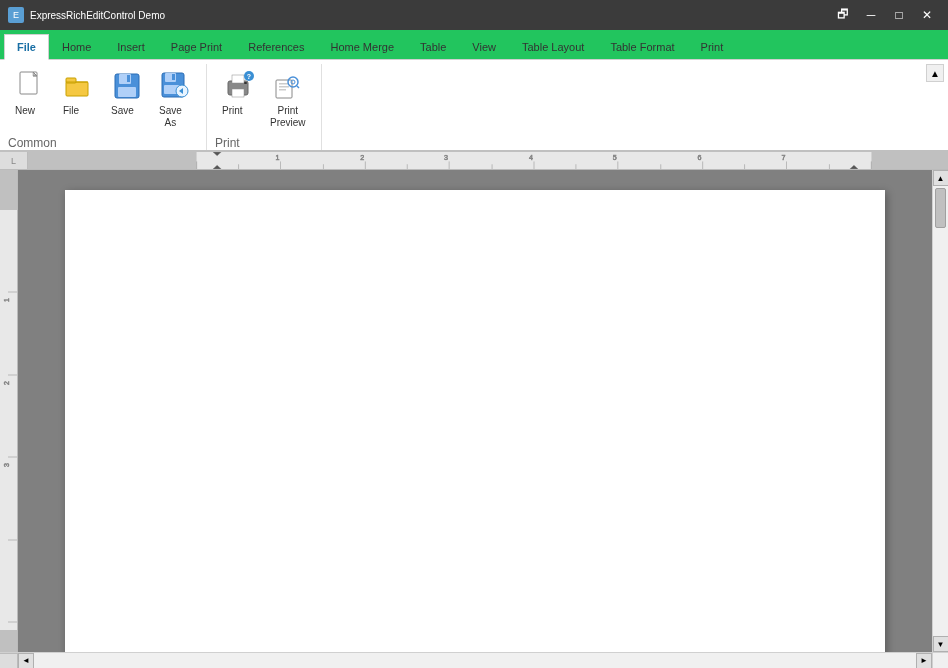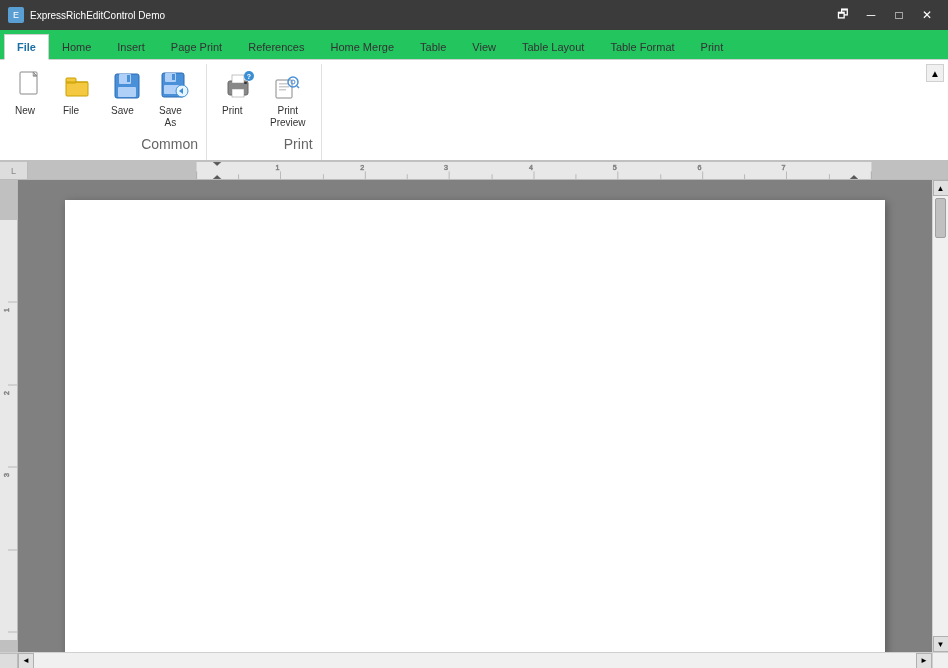--- a/index.html
+++ b/index.html
@@ -113,25 +113,25 @@
       min-width: 60px;
     }
     .ribbon-group:first-child { padding-left: 0; }
     .ribbon-group-items {
       display: flex;
       align-items: flex-start;
       gap: 2px;
       flex: 1;
     }
     .ribbon-group-label {
-      font-size: 14px;
+      font-size: 12px;
       color: #666;
-      text-align: right;
+      text-align: left;
       width: 100%;
-      padding-bottom: 8px;
+      padding-bottom: 0;
       margin-top: 2px;
     }
 
     .ribbon-item {
       display: flex;
       flex-direction: column;
       align-items: flex-start;
       padding: 4px 6px;
       cursor: pointer;
       border: 1px solid transparent;

